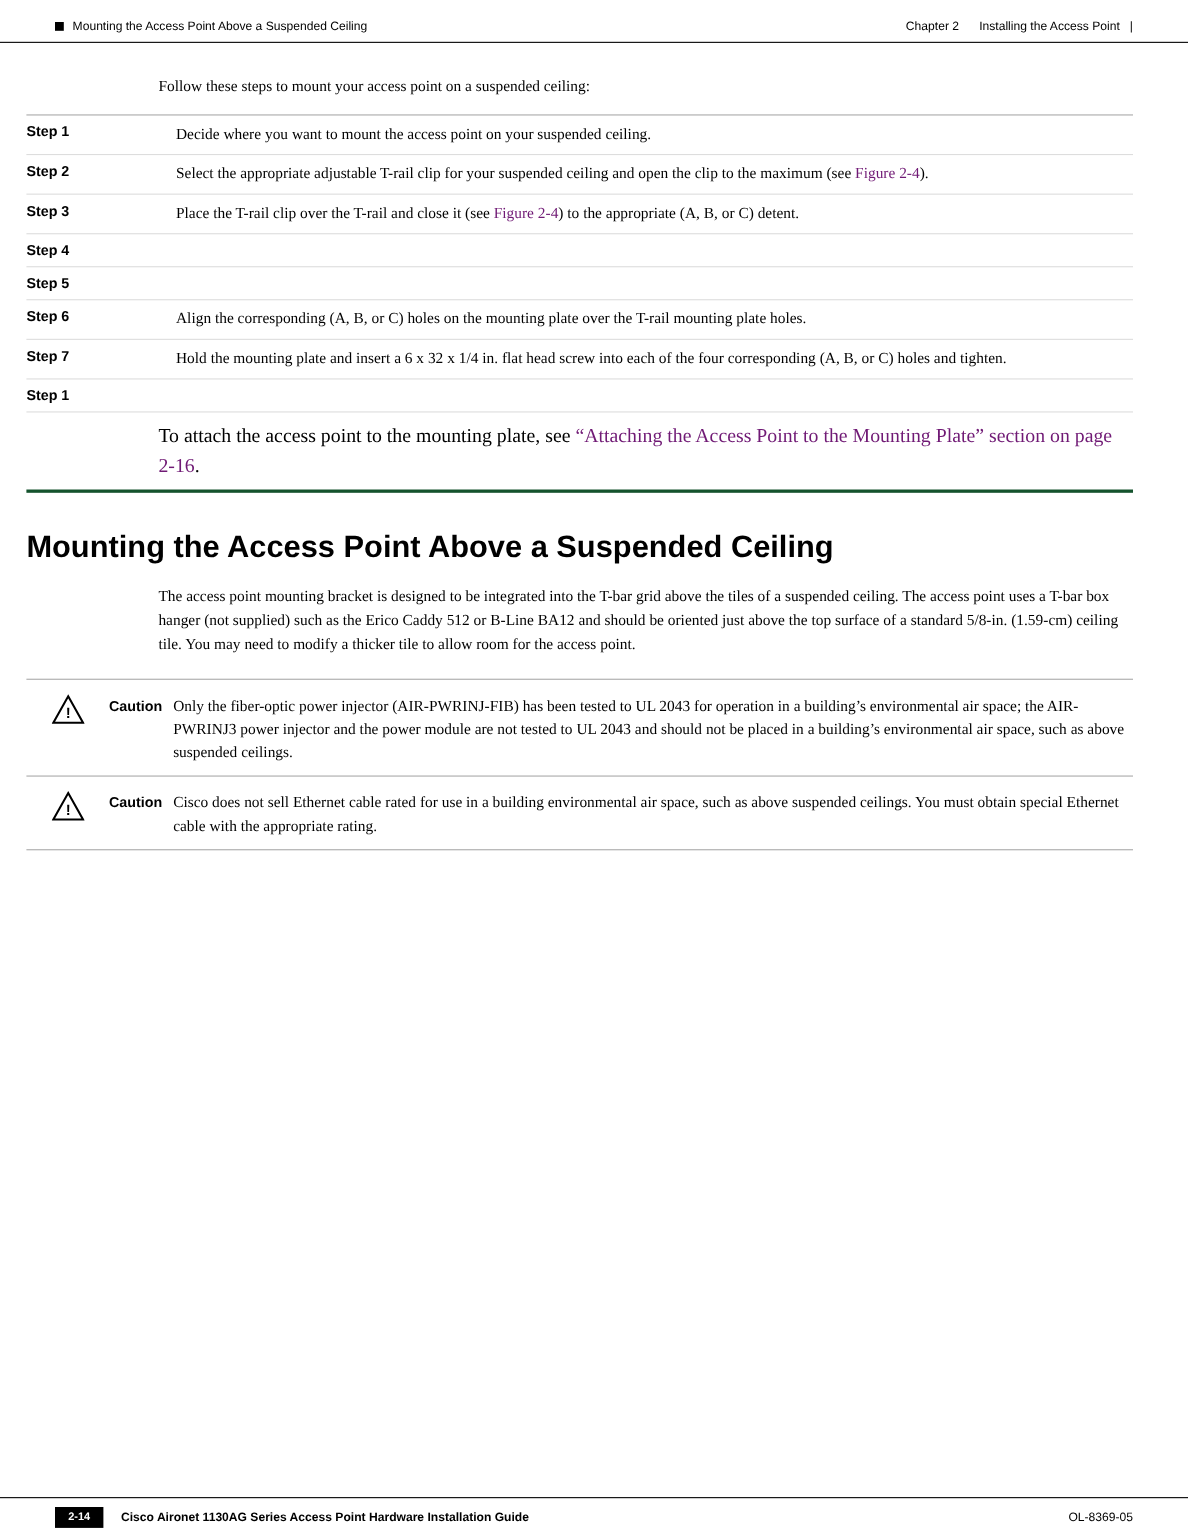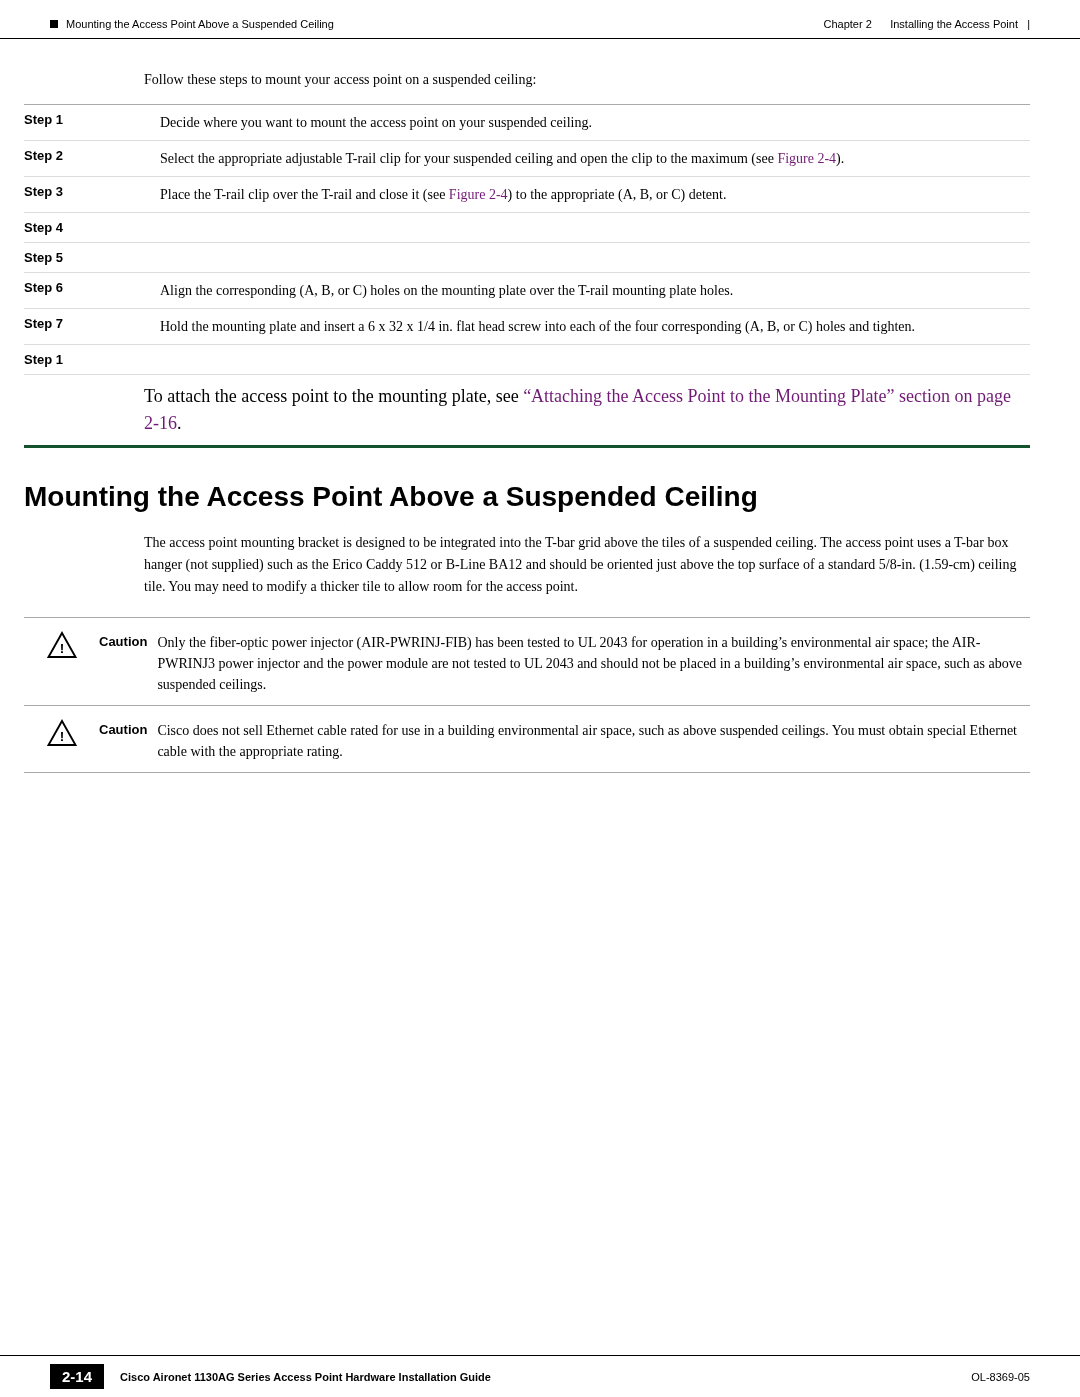--- a/index.html
+++ b/index.html
@@ -175,21 +175,21 @@
     .footer-left {
       display: flex;
       align-items: center;
       gap: 0;
     }
 
     .footer-page-num {
       background: #000;
       color: #fff;
       font-family: Arial, Helvetica, sans-serif;
-      font-size: 15px;
+      font-size: 10px;
       font-weight: bold;
       padding: 4px 12px;
     }
 
     .footer-doc-title {
       font-family: Arial, Helvetica, sans-serif;
       font-size: 11px;
       font-weight: bold;
       margin-left: 16px;
     }

